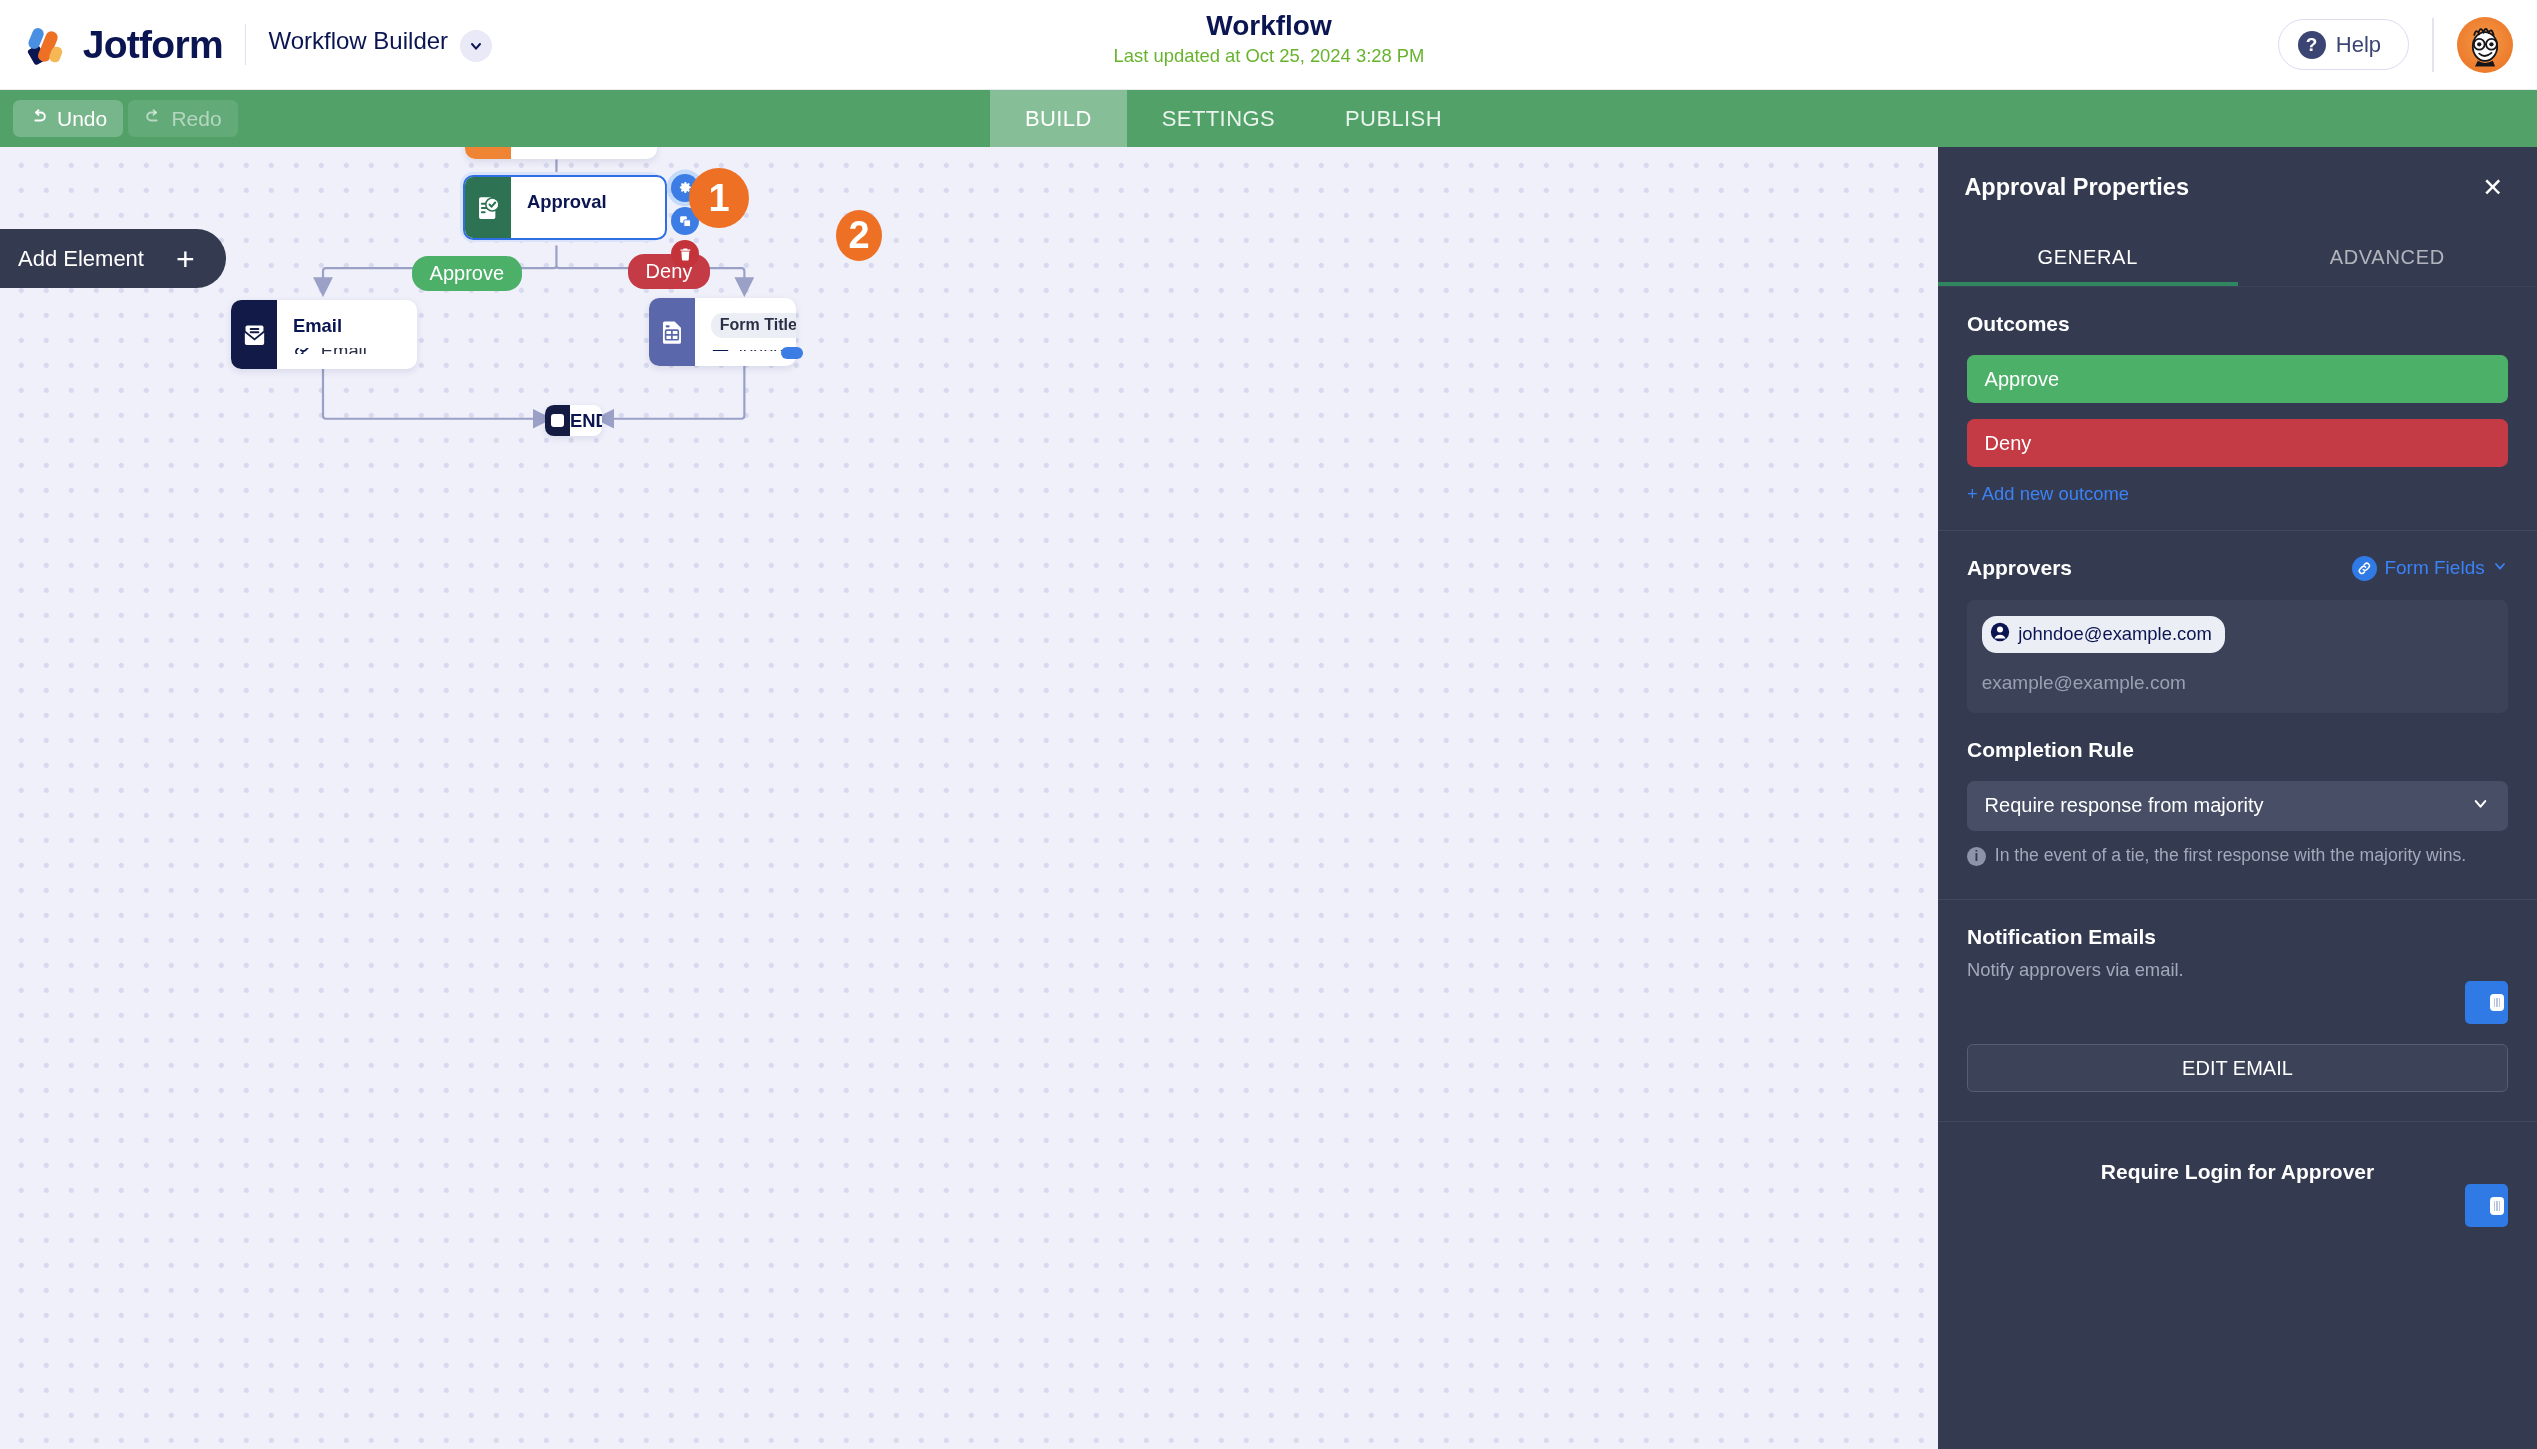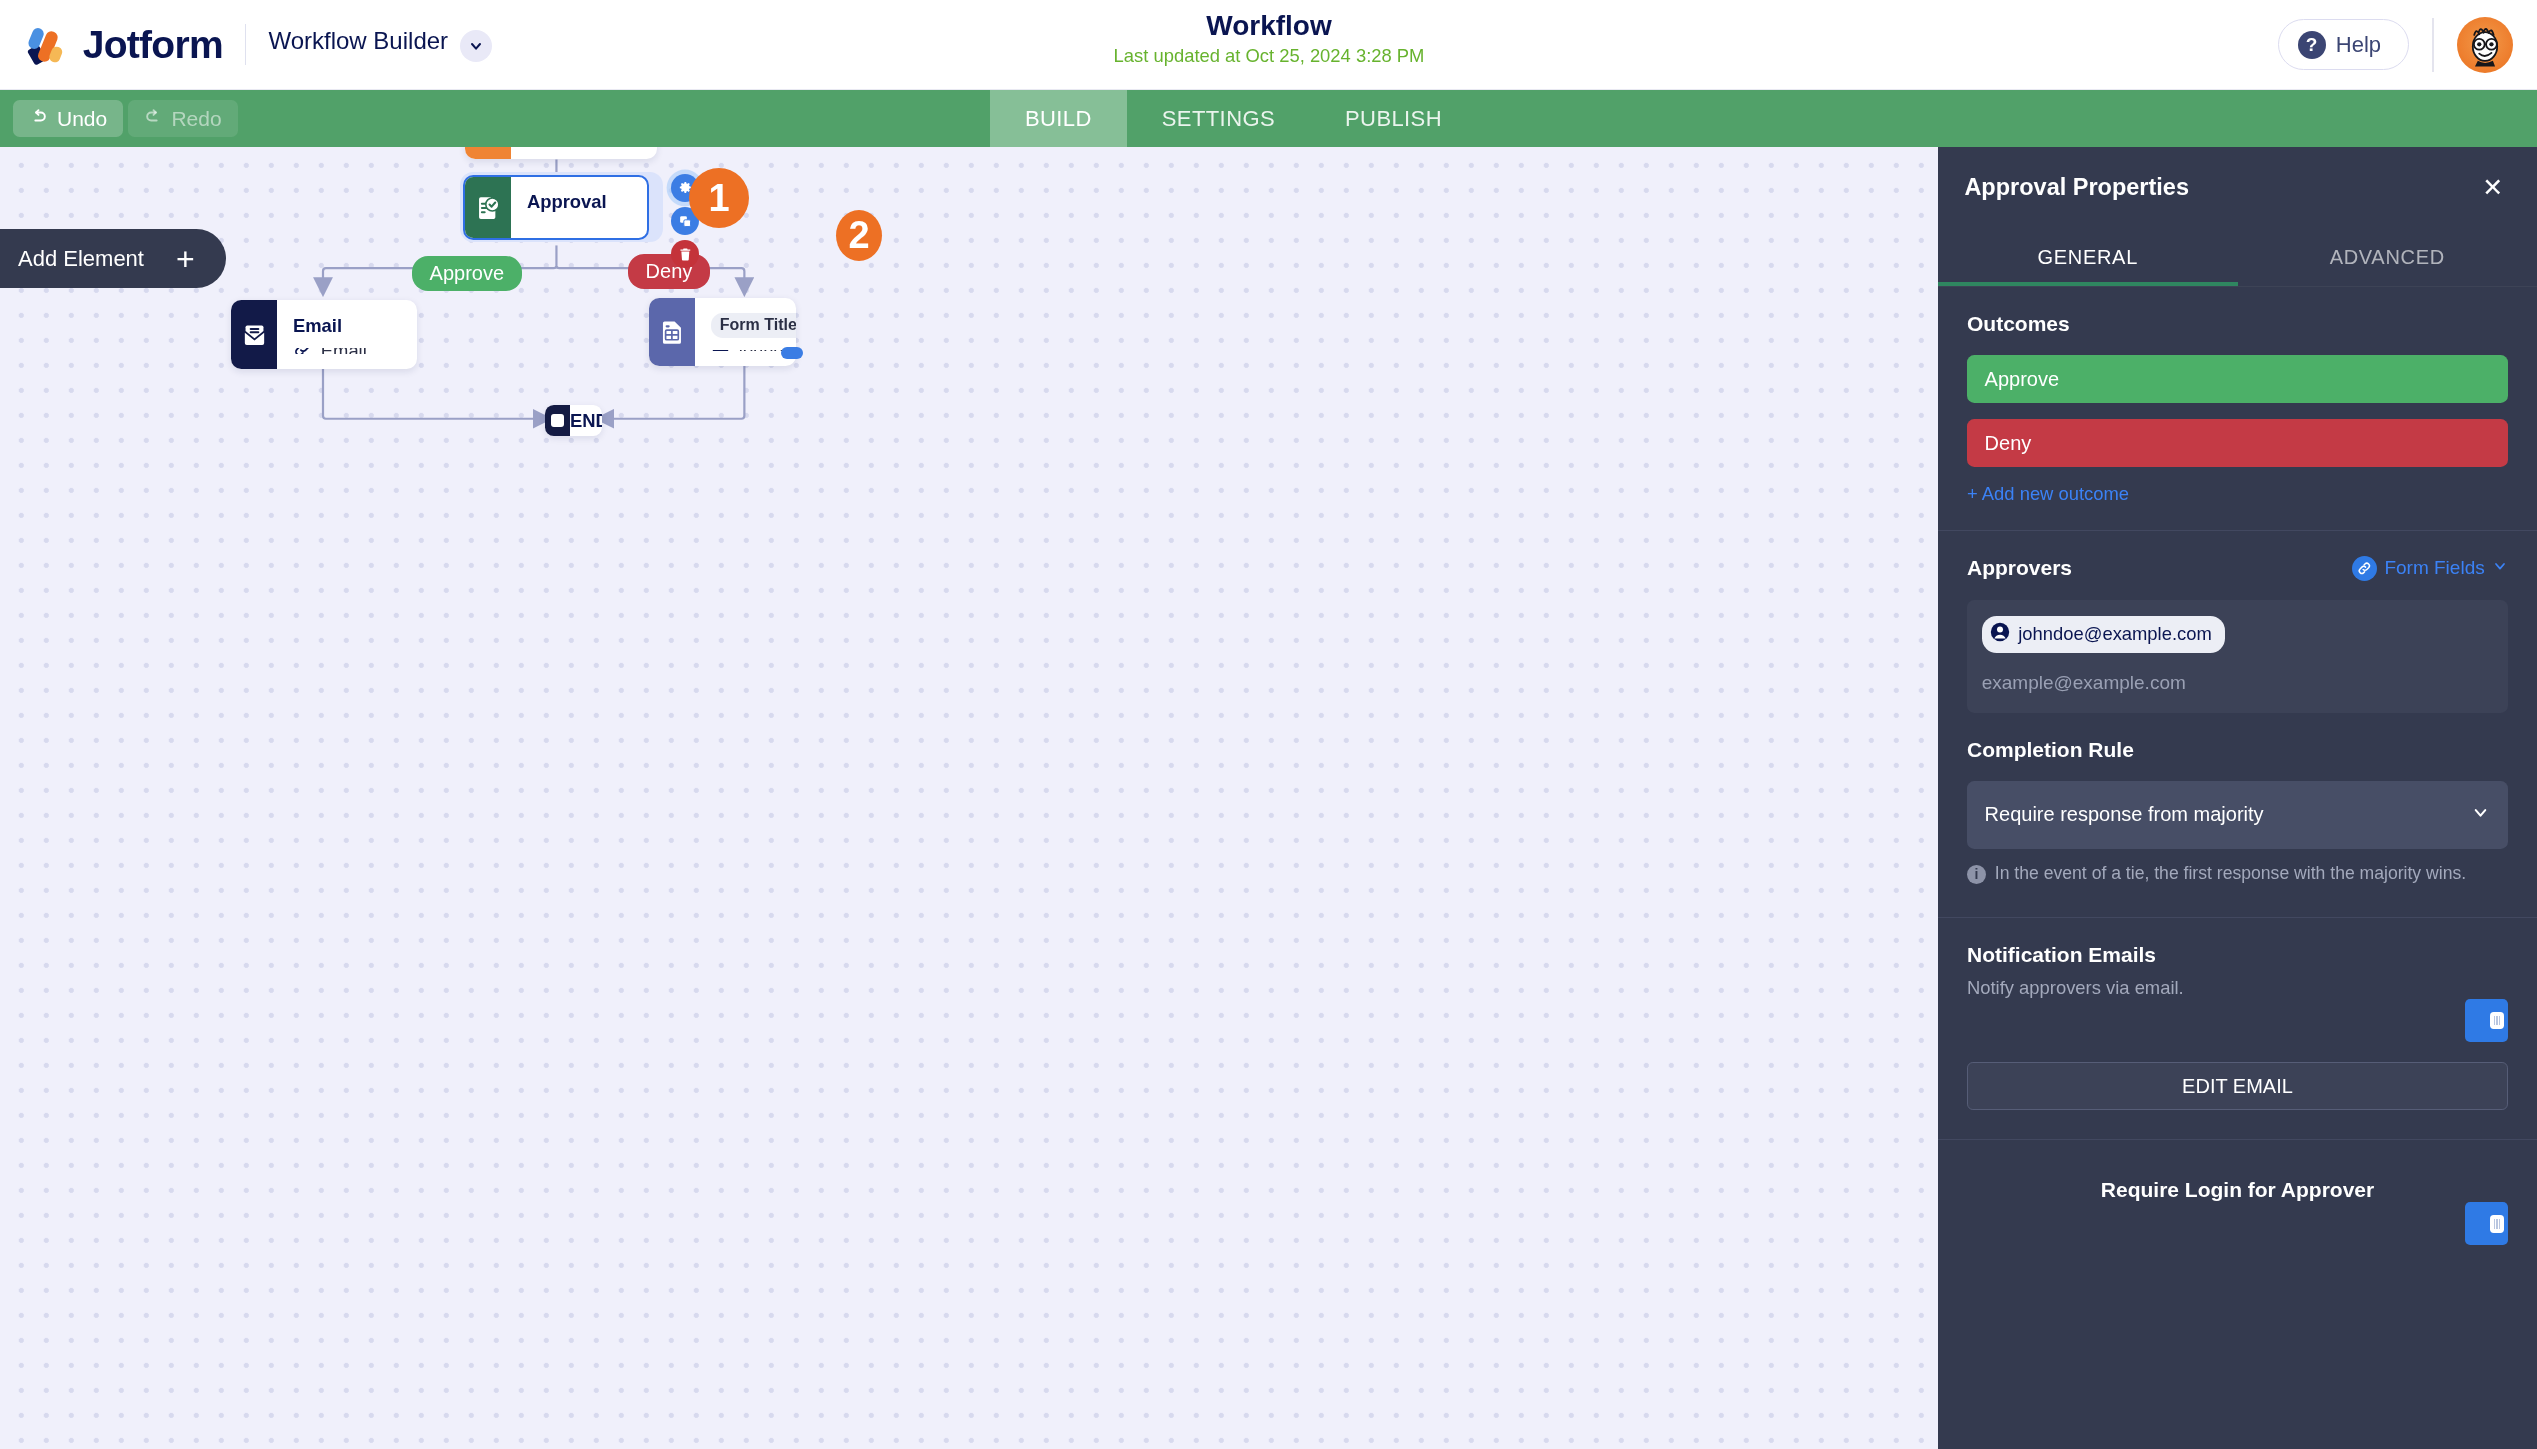--- a/index.html
+++ b/index.html
@@ -129,21 +129,21 @@
 
   
   #node-start { left: 465px; top: -58px; width: 192px; height: 70px; }
 
   
   .node-selected-wrap {
     position: absolute; left: 460px; top: 25px; width: 203px; height: 70px;
     border-radius: 13.2px; background: #dbe3fb; padding: 2.9px; z-index: 11;
   }
   .node-selected-wrap .node {
-    position: relative; left: 0; top: 0; width: 186px; height: 65px;
+    position: relative; left: 0; top: 0; width: 204px; height: 65px;
     border: 2.2px solid #2f6fe4; border-radius: 10.3px; box-shadow: none;
   }
 
   .node-actions {
     position: absolute; left: 671px; top: 27px;
     display: flex; flex-direction: column; gap: 5.1px; z-index: 14;
   }
   .act {
     width: 28px; height: 28px; border-radius: 50%;
     display: flex; align-items: center; justify-content: center; cursor: pointer;
@@ -252,21 +252,21 @@
   }
   .tag {
     display: inline-flex; align-items: center; gap: 7.3px;
     background: #eceef5; color: #0a1551; border-radius: 14.7px;
     padding: 5.1px 13.2px 5.1px 7.3px; font-size: 18.4px;
   }
   .tag svg { width: 22px; height: 22px; }
   .approver-ph { color: #9aa0b4; font-size: 19px; margin-top: 19px; }
 
   .select {
-    background: #474e66; border-radius: 7.3px; height: 68px;
+    background: #474e66; border-radius: 7.3px; height: 50px;
     display: flex; align-items: center; padding: 0 17.6px;
     font-size: 20px; color: #ffffff; cursor: pointer;
   }
   .select .chev { margin-left: auto; }
   .select .chev svg { width: 19px; height: 19px; }
   .hint {
     display: flex; gap: 8.8px; margin-top: 13.2px; font-size: 17.6px;
     color: #a3a9bc; line-height: 1.35;
   }
   .hint-i {

